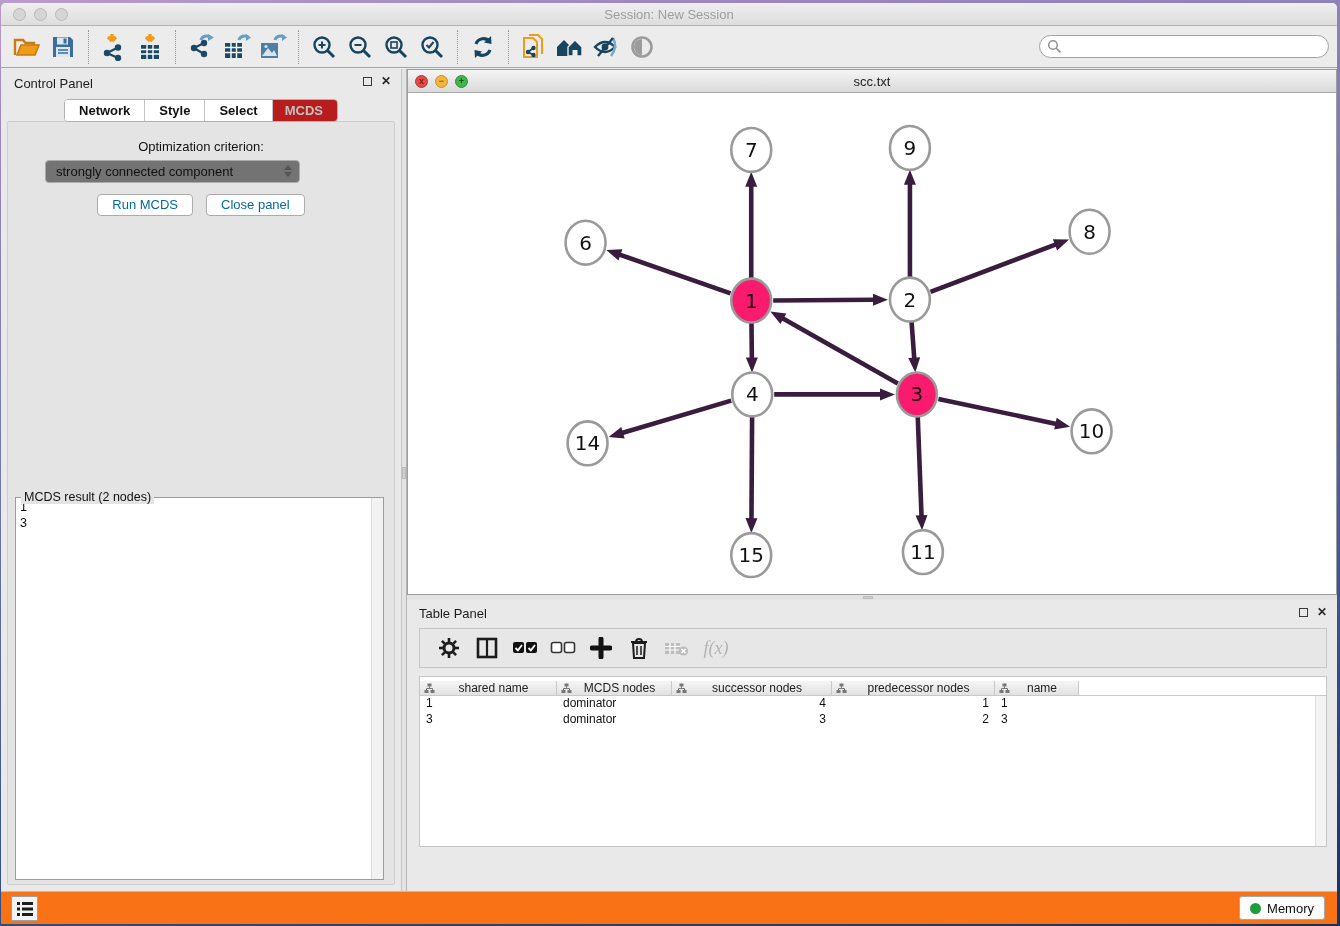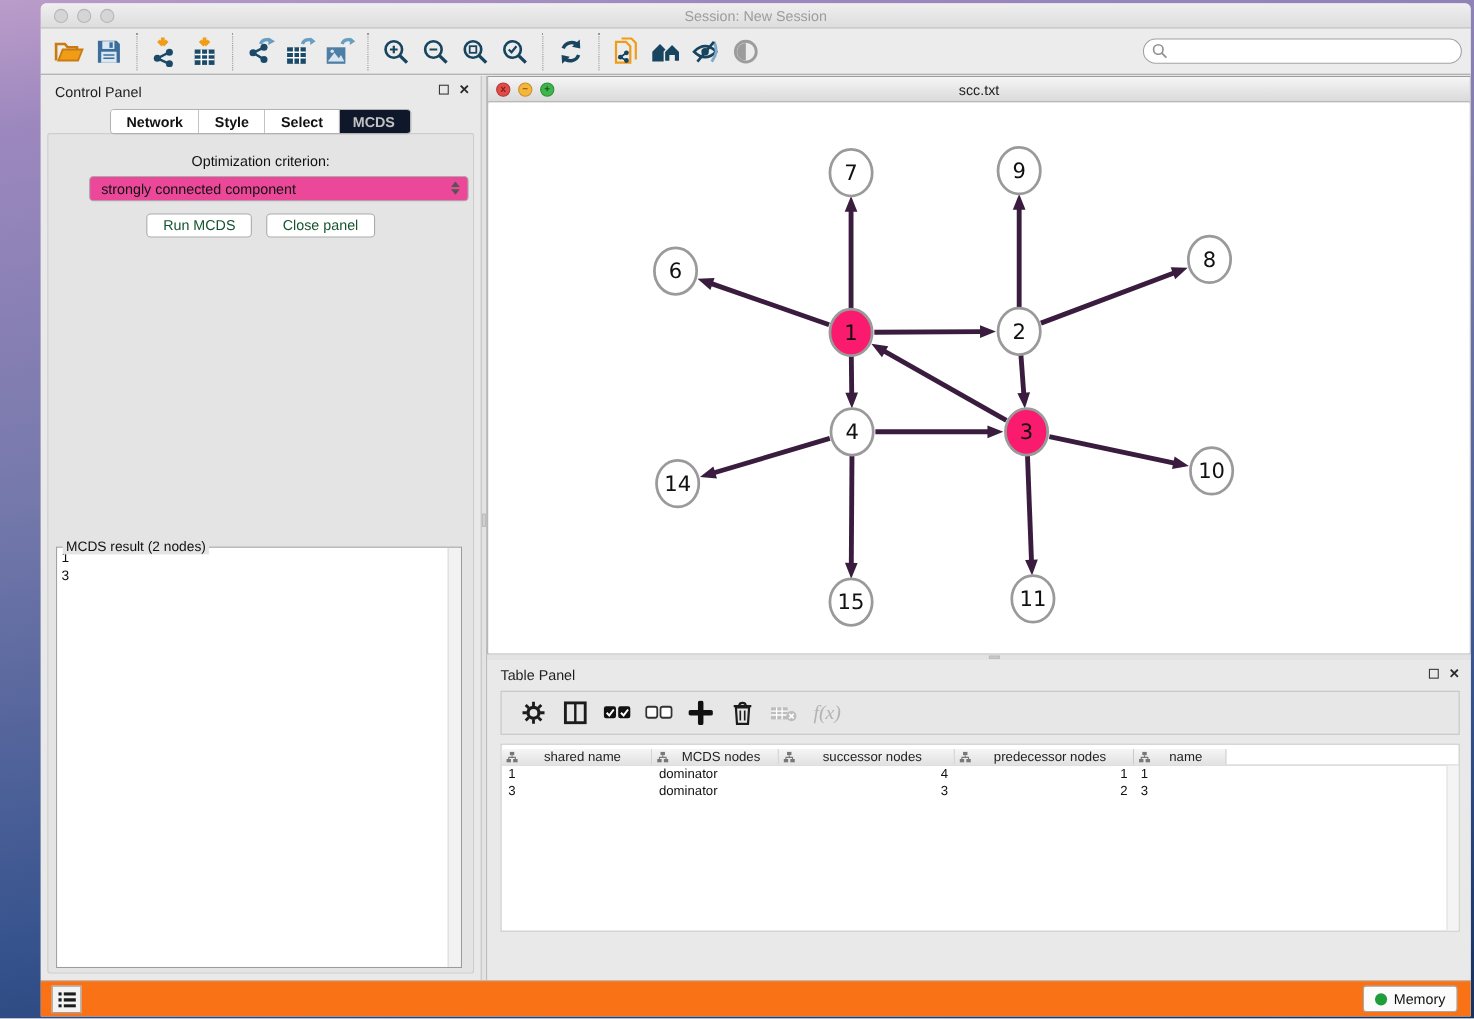--- a/index.html
+++ b/index.html
@@ -1,21 +1,21 @@
 <!DOCTYPE html>
 <html><head>
 <meta charset="utf-8">
 <style>
   * { box-sizing: border-box; margin: 0; padding: 0; }
   html,body { width:1340px; height:926px; }
   body { font-family:"Liberation Sans",sans-serif; }
   .desktop { position:relative; width:1340px; height:926px;
     background:linear-gradient(170deg,#bb9cca 0%,#9d88be 10%,#7478ab 40%,#35528d 75%,#16315e 100%); }
   .window { position:absolute; left:1px; right:3px; top:3px; bottom:2px;
-    background:#ececec; border-radius:5px 5px 0 0; overflow:hidden;margin-left:36px; }
+    background:#ececec; border-radius:5px 5px 0 0; overflow:hidden; }
 
   
   .titlebar { position:relative; height:23px; background:linear-gradient(#efefef,#dddddd);
     border-bottom:1px solid #b2b2b2; }
   .tl-dots { position:absolute; left:12px; top:5px; display:flex; gap:8px; }
   .tl-dot { width:13px; height:13px; border-radius:50%; background:#d5d5d5; border:1px solid #b7b7b7; }
   .titlebar-title { position:absolute; left:0; right:0; top:4px; text-align:center;
     font-size:13px; color:#9d9d9d; }
 
   
@@ -36,31 +36,31 @@
   .cp-title { position:absolute; left:13px; top:7px; font-size:13px; color:#1d1d1d; }
   .win-icons { position:absolute; right:10px; top:7px; display:flex; gap:9px; align-items:center; }
   .float-icon { width:9px; height:9px; border:1.5px solid #3a3a3a; }
   .close-icon { font-size:12px; font-weight:bold; color:#2a2a2a; line-height:10px; }
   .cp-inner { position:absolute; left:6px; right:6px; top:52px; bottom:6px;
     background:#e4e4e4; border:1px solid #cdcdcd; border-radius:2px; }
   .seg { display:flex; background:#fff; border:1px solid #b1b1b1; border-radius:4px; overflow:hidden; }
   .seg .seg-item { padding:3px 14px; font-size:13px; font-weight:600; color:#111;
     border-right:1px solid #c3c3c3; background:#fff; white-space:nowrap; }
   .seg .seg-item:last-child { border-right:none; }
-  .seg .seg-item.disabled-sel { color:#c2c2c2; background:#0f172a;padding-left:12px; }
+  .seg .seg-item.disabled-sel { color:#c2c2c2; background:#b91c1c;padding-left:12px; }
   .cp-tabs-wrap { position:absolute; left:0; right:0; top:30px; display:flex; justify-content:center; }
   .opt-label { position:absolute; left:0; right:0; top:70px; text-align:center; font-size:13px; color:#111; }
-  .dropdown { position:absolute; left:44px; top:91px; width:345px; height:23px; background:#ec4899;
+  .dropdown { position:absolute; left:44px; top:91px; width:255px; height:23px; background:#737373;
     border:1px solid #ababab; border-radius:4px; display:flex; align-items:center; padding:0 22px 0 10px;
     font-size:13px; color:#111; }
   .dd-arrows { position:absolute; right:7px; top:4px; display:flex; flex-direction:column; gap:2px; }
   .dd-up { width:0; height:0; border-left:4px solid transparent; border-right:4px solid transparent; border-bottom:5px solid #555; }
   .dd-down { width:0; height:0; border-left:4px solid transparent; border-right:4px solid transparent; border-top:5px solid #555; }
   .cp-buttons { position:absolute; left:0; right:0; top:125px; display:flex; justify-content:center; gap:13px; }
-  .btn { background:#fff; border:1px solid #ababab; border-radius:4px; font-size:13px; color:#14532d;
+  .btn { background:#fff; border:1px solid #ababab; border-radius:4px; font-size:13px; color:#0369a1;
     padding:3px 14px; height:22px; line-height:14px; }
   .result-group { position:absolute; left:14px; width:369px; top:428px; bottom:11px;padding-left:32px; }
   .result-legend { position:absolute; top:-7px; left:6px; background:#e4e4e4; padding:0 3px;
     font-size:12.5px; color:#111; z-index:2; }
   .result-box { position:absolute; inset:0; border:1px solid #9c9c9c; }
   .result-list { position:absolute; left:1px; top:1px; bottom:1px; right:13px; background:#fff;
     font-size:12.5px; color:#111; padding:1px 4px; line-height:16px; }
   .result-scroll { position:absolute; right:1px; top:1px; bottom:1px; width:12px; background:#f2f2f2;
     border-left:1px solid #ddd; }
 

